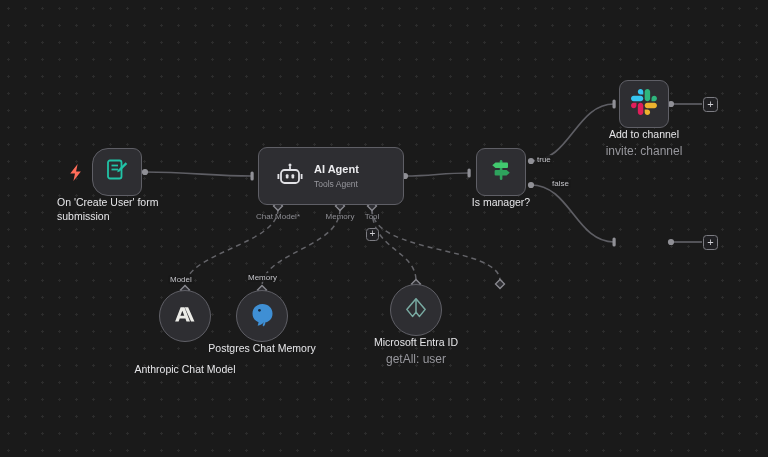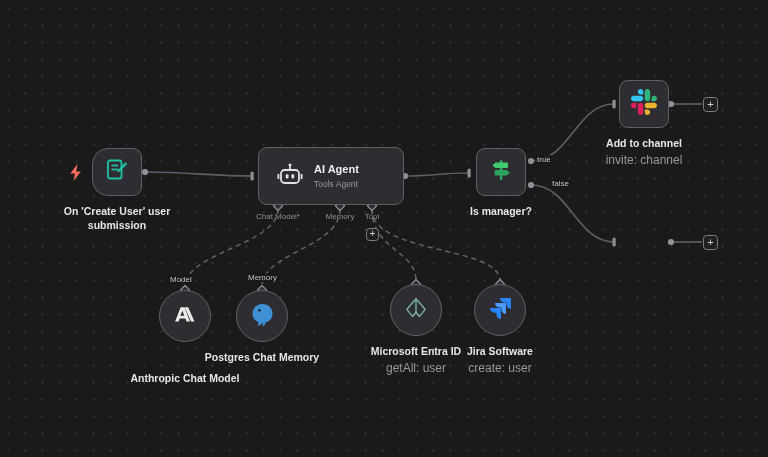--- a/index.html
+++ b/index.html
@@ -11,22 +11,22 @@
   .wires { position:absolute; left:0; top:0; }
   .node-group { position:absolute; display:flex; flex-direction:column; align-items:center; }
   .node-box { position:relative; background:#2e2e32; border:1.6px solid #5f5f66;
     border-radius:9px; display:flex; align-items:center; justify-content:center; }
   .node-sm { width:50px; height:48px; }
   .trigger { border-radius:16px 9px 9px 16px; }
   .agent-box { width:146px; height:58px; display:flex; align-items:center; gap:10px;
     padding:0 17px; justify-content:flex-start; }
   .agent-title { color:#ececef; font-size:11px; font-weight:700; line-height:1.25; }
   .agent-sub { color:#97979d; font-size:8.5px; margin-top:2px; }
-  .node-label { margin-top:9px; color:#e6e6e9; font-size:10.5px; font-weight:700;
-    text-align:center; line-height:1.3; max-width:128px; }
+  .node-label { color:#e6e6e9; font-size:10.5px; font-weight:400;
+    line-height:1.3; max-width:128px; }
   .node-sub { margin-top:2px; color:#97979d; font-size:12px; text-align:center; }
   .circle-node { width:52px; height:52px; border-radius:50%; background:#2e2e32;
     border:1.6px solid #5f5f66; display:flex; align-items:center; justify-content:center; }
   .plus-btn { position:absolute; width:15px; height:15px; background:#202023;
     border:1.4px solid #7c7c82; border-radius:3.5px; color:#cfcfd4; font-size:11px;
     line-height:12px; text-align:center; cursor:pointer; }
   .plus-sm { width:13px; height:13px; font-size:10px; line-height:10px; }
   .wire-tag { position:absolute; font-size:8px; color:#c2c2c7; background:rgba(25,25,25,.85);
     padding:0 2px; border-radius:2px; }
   .port-label { position:absolute; font-size:8px; color:#8f8f95; white-space:nowrap;
@@ -89,21 +89,21 @@
         <svg width="24" height="24" viewBox="0 0 24 24">
           <g stroke="#21c3a6" stroke-width="1.8" fill="none">
             <rect x="3" y="2.5" width="13.5" height="18" rx="2"></rect>
             <line x1="6.5" y1="7.5" x2="13" y2="7.5"></line>
             <line x1="6.5" y1="11.5" x2="13" y2="11.5"></line>
           </g>
           <path d="M20.6 4.2 22.3 5.9 14.6 13.6 12.2 14.3 12.9 11.9z" fill="#21c3a6"></path>
         </svg>
       </span>
     </div>
-    <div class="node-label">On 'Create User' user submission</div>
+    <div class="node-label">On 'Create User' form submission</div>
   </div>
 
   <div class="node-group" style="left:258px; top:147px; width:146px;">
     <div class="node-box agent-box">
       <span>
         <svg width="28" height="24" viewBox="0 0 28 24">
           <g stroke="#e2e2e6" stroke-width="1.8" fill="none">
             <rect x="5" y="8" width="18" height="13" rx="3.5"></rect>
             <line x1="14" y1="8" x2="14" y2="4.2"></line>
             <line x1="2.4" y1="12" x2="2.4" y2="17"></line>
@@ -192,27 +192,14 @@
             <path d="M12 2.8 2.8 13.4l5.7 7 3.5-4.1 3.5 4.1 5.7-7z"></path>
             <path d="M12 2.8v13.5"></path>
           </g>
         </svg>
       </span>
     </div>
     <div class="node-label">Microsoft Entra ID</div>
     <div class="node-sub">getAll: user</div>
   </div>
 
-  <div class="node-group" style="left:440px; top:284px; width:120px;">
-    <div class="circle-node">
-      <span>
-        <svg width="21" height="21" viewBox="0 0 24 24">
-          <path fill="#2684FF" d="M11.571 11.513H0a5.218 5.218 0 0 0 5.232 5.215h2.13v2.057A5.215 5.215 0 0 0 12.575 24V12.518a1.005 1.005 0 0 0-1.004-1.005z"></path>
-          <path fill="#4C9AFF" d="M17.294 5.757H5.736a5.215 5.215 0 0 0 5.215 5.214h2.129v2.058a5.218 5.218 0 0 0 5.215 5.214V6.758a1.001 1.001 0 0 0-1.001-1.001z"></path>
-          <path fill="#2684FF" d="M23.013 0H11.455a5.215 5.215 0 0 0 5.215 5.215h2.129v2.057A5.215 5.215 0 0 0 24 12.483V1.005A1.001 1.001 0 0 0 23.013 0z"></path>
-        </svg>
-      </span>
-    </div>
-    <div class="node-label">Jira Software</div>
-    <div class="node-sub">create: user</div>
-  </div>
 
 </div>
 
 </body></html>

